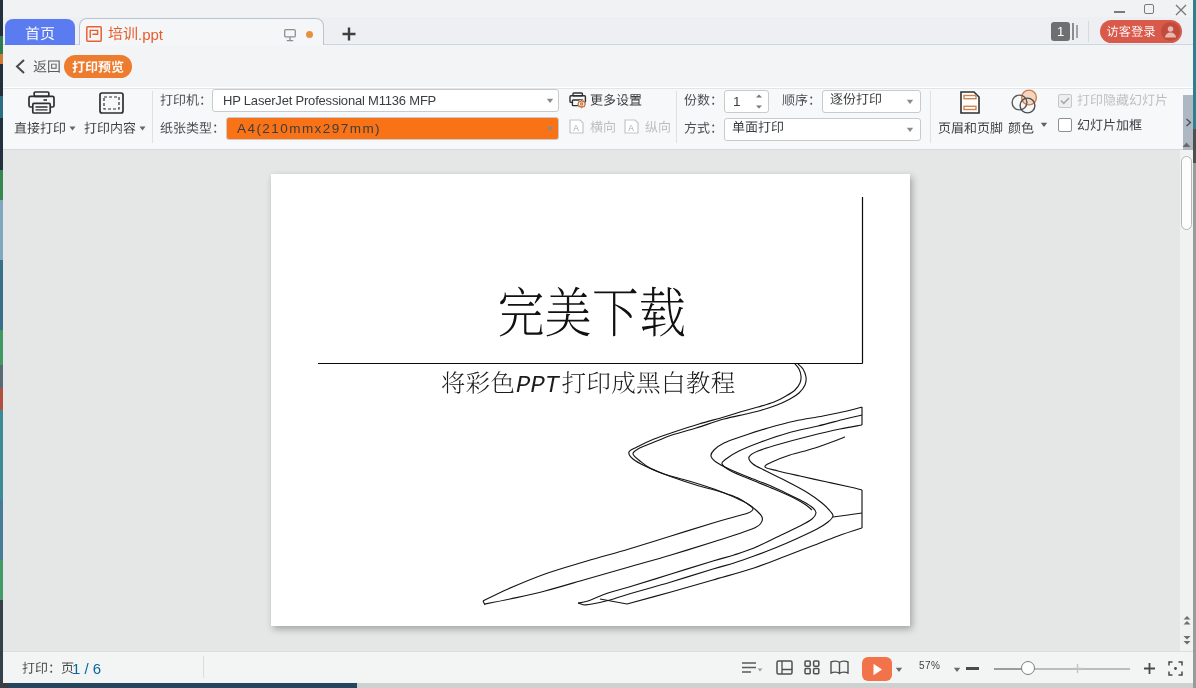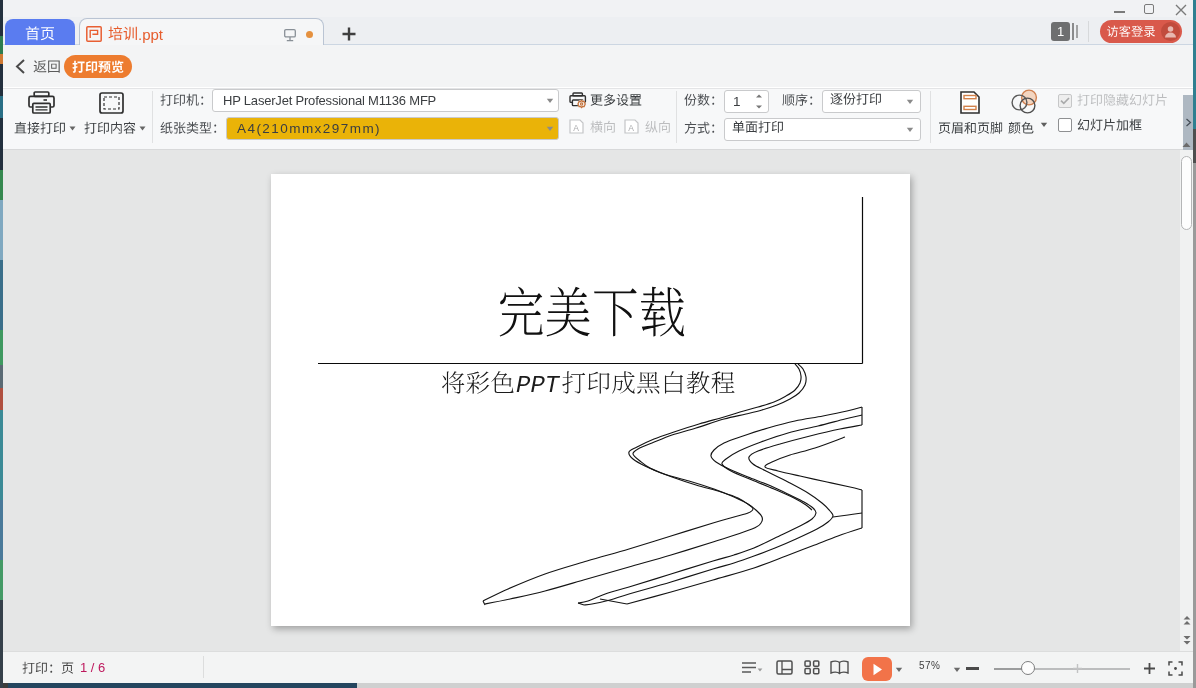--- a/index.html
+++ b/index.html
@@ -89,21 +89,21 @@
 <svg style="position:absolute;left:160.0px;top:91.3px;" width="52" height="17" viewBox="0 -13.65 52.00 16.90">
     <path fill="#4b4e52" d="M2.6 -10.9V-8.3H0.6V-7.4H2.6V-4.6C1.8 -4.4 1.1 -4.2 0.5 -4.0L0.8 -3.1L2.6 -3.6V-0.3C2.6 -0.1 2.5 -0.0 2.3 -0.0C2.2 0.0 1.6 0.0 1.0 -0.0C1.1 0.2 1.2 0.7 1.3 0.9C2.2 0.9 2.7 0.9 3.1 0.7C3.4 0.6 3.5 0.3 3.5 -0.2V-3.9L5.5 -4.5L5.4 -5.4L3.5 -4.9V-7.4H5.4V-8.3H3.5V-10.9ZM5.4 -9.8V-8.9H9.1V-0.4C9.1 -0.2 9.0 -0.1 8.8 -0.1C8.5 -0.1 7.6 -0.1 6.6 -0.1C6.8 0.2 6.9 0.7 7.0 1.0C8.2 1.0 9.1 0.9 9.5 0.8C10.0 0.6 10.2 0.3 10.2 -0.4V-8.9H12.5V-9.8Z M14.2 -0.5C14.5 -0.7 15.0 -0.8 18.9 -1.9C18.9 -2.1 18.9 -2.5 18.9 -2.8L15.3 -1.9V-5.4H18.9V-6.3H15.3V-8.8C16.6 -9.1 17.9 -9.5 18.9 -9.9L18.1 -10.7C17.3 -10.2 15.7 -9.7 14.3 -9.4V-2.4C14.3 -1.9 14.0 -1.6 13.8 -1.5C13.9 -1.2 14.1 -0.7 14.2 -0.5ZM19.9 -10.0V1.0H20.9V-9.0H23.9V-2.3C23.9 -2.1 23.8 -2.0 23.6 -2.0C23.4 -2.0 22.7 -2.0 21.9 -2.0C22.1 -1.7 22.2 -1.3 22.3 -1.0C23.3 -1.0 23.9 -1.0 24.3 -1.2C24.8 -1.3 24.9 -1.7 24.9 -2.2V-10.0Z M32.5 -10.2V-6.0C32.5 -4.0 32.3 -1.4 30.5 0.4C30.8 0.5 31.1 0.9 31.3 1.0C33.1 -0.9 33.4 -3.8 33.4 -6.0V-9.3H35.9V-0.9C35.9 0.2 35.9 0.5 36.2 0.7C36.4 0.8 36.6 0.9 36.9 0.9C37.1 0.9 37.4 0.9 37.6 0.9C37.8 0.9 38.1 0.9 38.3 0.7C38.5 0.6 38.6 0.4 38.6 0.0C38.7 -0.3 38.7 -1.3 38.7 -2.0C38.5 -2.1 38.2 -2.3 38.0 -2.4C38.0 -1.6 38.0 -0.9 37.9 -0.6C37.9 -0.3 37.9 -0.2 37.8 -0.1C37.7 -0.0 37.6 0.0 37.5 0.0C37.4 0.0 37.2 0.0 37.2 0.0C37.0 0.0 37.0 -0.0 36.9 -0.1C36.9 -0.1 36.8 -0.4 36.8 -0.8V-10.2ZM28.8 -10.9V-8.1H26.7V-7.2H28.7C28.2 -5.4 27.3 -3.4 26.4 -2.3C26.5 -2.0 26.8 -1.7 26.9 -1.4C27.6 -2.3 28.3 -3.8 28.8 -5.3V1.0H29.8V-4.9C30.3 -4.3 30.9 -3.5 31.2 -3.0L31.8 -3.8C31.5 -4.2 30.2 -5.6 29.8 -6.0V-7.2H31.7V-8.1H29.8V-10.9Z M42.2 -6.3C42.8 -6.3 43.2 -6.7 43.2 -7.3C43.2 -7.9 42.8 -8.3 42.2 -8.3C41.7 -8.3 41.3 -7.9 41.3 -7.3C41.3 -6.7 41.7 -6.3 42.2 -6.3ZM42.2 0.1C42.8 0.1 43.2 -0.3 43.2 -0.9C43.2 -1.5 42.8 -1.9 42.2 -1.9C41.7 -1.9 41.3 -1.5 41.3 -0.9C41.3 -0.3 41.7 0.1 42.2 0.1Z"></path>
   </svg>
 <div class="abs" style="left:212px;top:89px;width:347px;height:23px;background:#fff;border:1px solid #c9cacc;border-radius:3px;font-size:13px;letter-spacing:-0.2px;color:#3b3e41;line-height:21px;padding-left:10px">HP LaserJet Professional M1136 MFP</div>
 <svg class="abs" style="left:546px;top:98px" width="8" height="6" viewBox="0 0 8 6">
     <path d="M0.8 0.8 L4 5 L7.2 0.8 Z" fill="#8a8a8a"></path>
   </svg>
 <svg style="position:absolute;left:160.0px;top:119.3px;" width="65" height="17" viewBox="0 -13.65 65.00 16.90">
     <path fill="#4b4e52" d="M0.6 -0.7 0.8 0.3C2.0 -0.1 3.6 -0.5 5.2 -0.8L5.1 -1.7C3.4 -1.3 1.7 -0.9 0.6 -0.7ZM0.8 -5.5C1.0 -5.6 1.3 -5.7 3.0 -5.9C2.4 -5.0 1.9 -4.3 1.6 -4.1C1.2 -3.6 0.9 -3.3 0.6 -3.2C0.7 -3.0 0.9 -2.6 0.9 -2.4V-2.4L0.9 -2.4C1.2 -2.5 1.7 -2.7 5.2 -3.4C5.2 -3.6 5.2 -3.9 5.2 -4.2L2.3 -3.7C3.4 -4.8 4.4 -6.2 5.2 -7.6L4.4 -8.1C4.2 -7.7 3.9 -7.2 3.6 -6.8L1.8 -6.6C2.6 -7.7 3.4 -9.1 4.0 -10.5L3.1 -10.9C2.6 -9.4 1.6 -7.7 1.3 -7.2C1.0 -6.8 0.8 -6.5 0.5 -6.4C0.6 -6.2 0.8 -5.7 0.8 -5.5ZM5.7 1.1C6.0 0.9 6.3 0.7 9.0 -0.2C9.0 -0.4 8.9 -0.8 8.9 -1.1L6.7 -0.4V-5.0H9.0C9.3 -1.5 10.0 0.9 11.3 0.9C12.1 0.9 12.4 0.4 12.5 -1.6C12.3 -1.7 12.0 -1.9 11.8 -2.1C11.7 -0.7 11.6 -0.0 11.4 -0.0C10.7 -0.0 10.2 -2.0 10.0 -5.0H12.2V-5.9H9.9C9.8 -7.0 9.8 -8.2 9.8 -9.5C10.6 -9.7 11.4 -9.8 12.0 -10.0L11.3 -10.8C10.0 -10.4 7.7 -10.0 5.7 -9.7V-0.6C5.7 -0.1 5.5 0.2 5.3 0.3C5.4 0.5 5.6 0.9 5.7 1.1ZM9.0 -5.9H6.7V-9.0C7.4 -9.1 8.1 -9.2 8.9 -9.3C8.9 -8.1 8.9 -7.0 9.0 -5.9Z M24.0 -10.3C23.3 -9.0 22.1 -7.7 20.8 -6.9C21.0 -6.8 21.4 -6.4 21.5 -6.3C22.8 -7.2 24.1 -8.6 24.9 -10.1ZM14.5 -7.5C14.5 -6.2 14.3 -4.6 14.1 -3.5H16.7C16.6 -1.2 16.5 -0.3 16.2 -0.0C16.1 0.1 16.0 0.1 15.8 0.1C15.5 0.1 14.9 0.1 14.2 0.0C14.4 0.3 14.5 0.7 14.5 0.9C15.2 0.9 15.8 0.9 16.2 0.9C16.6 0.9 16.8 0.8 17.0 0.5C17.4 0.2 17.6 -1.0 17.7 -4.0C17.7 -4.2 17.8 -4.4 17.8 -4.4H15.2C15.2 -5.1 15.3 -5.8 15.4 -6.6H17.7V-10.4H14.2V-9.5H16.7V-7.5ZM19.2 1.1C19.4 0.9 19.7 0.8 22.3 -0.3C22.3 -0.5 22.3 -0.9 22.3 -1.2L20.3 -0.5V-4.9H21.6C22.2 -2.4 23.3 -0.3 25.0 0.9C25.1 0.6 25.4 0.3 25.6 0.1C24.1 -0.9 23.0 -2.8 22.5 -4.9H25.5V-5.9H20.3V-10.7H19.3V-5.9H17.9V-4.9H19.3V-0.6C19.3 -0.1 19.0 0.2 18.7 0.3C18.9 0.5 19.1 0.9 19.2 1.1Z M35.7 -10.7C35.4 -10.1 34.8 -9.3 34.4 -8.8L35.2 -8.5C35.6 -9.0 36.2 -9.7 36.7 -10.4ZM28.4 -10.3C28.9 -9.7 29.5 -9.0 29.7 -8.4L30.6 -8.9C30.3 -9.4 29.7 -10.1 29.2 -10.6ZM32.0 -10.9V-8.4H26.9V-7.5H31.2C30.1 -6.4 28.4 -5.5 26.7 -5.1C26.9 -4.9 27.2 -4.5 27.3 -4.3C29.1 -4.8 30.8 -5.8 32.0 -7.1V-4.9H33.0V-6.9C34.6 -6.1 36.6 -5.0 37.6 -4.3L38.1 -5.1C37.0 -5.7 35.2 -6.7 33.6 -7.5H38.1V-8.4H33.0V-10.9ZM32.0 -4.6C32.0 -4.1 31.9 -3.7 31.8 -3.2H26.9V-2.3H31.4C30.8 -1.1 29.4 -0.3 26.6 0.1C26.8 0.4 27.0 0.8 27.1 1.0C30.3 0.5 31.8 -0.6 32.5 -2.2C33.5 -0.4 35.3 0.6 37.9 1.0C38.0 0.8 38.3 0.4 38.5 0.1C36.2 -0.1 34.4 -1.0 33.5 -2.3H38.2V-3.2H32.8C32.9 -3.7 33.0 -4.1 33.0 -4.6Z M47.3 -10.2V-5.8H48.2V-10.2ZM49.7 -10.8V-5.0C49.7 -4.9 49.6 -4.8 49.4 -4.8C49.2 -4.8 48.6 -4.8 47.8 -4.8C48.0 -4.5 48.1 -4.2 48.2 -3.9C49.1 -3.9 49.7 -3.9 50.1 -4.1C50.5 -4.2 50.6 -4.5 50.6 -5.0V-10.8ZM44.0 -9.5V-7.7H42.4V-7.8V-9.5ZM39.9 -7.7V-6.9H41.5C41.3 -6.0 40.9 -5.1 39.8 -4.4C39.9 -4.3 40.3 -3.9 40.4 -3.7C41.7 -4.6 42.2 -5.7 42.4 -6.9H44.0V-4.1H45.0V-6.9H46.4V-7.7H45.0V-9.5H46.2V-10.4H40.3V-9.5H41.5V-7.8V-7.7ZM45.1 -4.3V-2.9H41.0V-2.0H45.1V-0.3H39.6V0.6H51.4V-0.3H46.1V-2.0H50.0V-2.9H46.1V-4.3Z M55.2 -6.3C55.8 -6.3 56.2 -6.7 56.2 -7.3C56.2 -7.9 55.8 -8.3 55.2 -8.3C54.7 -8.3 54.3 -7.9 54.3 -7.3C54.3 -6.7 54.7 -6.3 55.2 -6.3ZM55.2 0.1C55.8 0.1 56.2 -0.3 56.2 -0.9C56.2 -1.5 55.8 -1.9 55.2 -1.9C54.7 -1.9 54.3 -1.5 54.3 -0.9C54.3 -0.3 54.7 0.1 55.2 0.1Z"></path>
   </svg>
-<div class="abs" style="left:226px;top:117px;width:333px;height:23px;background:#eab308;border:1px solid #c9cacc;border-radius:3px;font-size:13.5px;letter-spacing:1.45px;color:#3b3e41;line-height:21px;padding-left:10px">A4(210mmx297mm)</div>
+<div class="abs" style="left:226px;top:117px;width:333px;height:23px;background:#f97316;border:1px solid #c9cacc;border-radius:3px;font-size:13.5px;letter-spacing:1.45px;color:#3b3e41;line-height:21px;padding-left:10px">A4(210mmx297mm)</div>
 <svg class="abs" style="left:546px;top:126px" width="8" height="6" viewBox="0 0 8 6">
     <path d="M0.8 0.8 L4 5 L7.2 0.8 Z" fill="#8a8a8a"></path>
   </svg>
 <svg class="abs" style="left:569px;top:92px" width="18" height="17" viewBox="0 0 18 17">
 <g fill="none" stroke="#2f2f2f" stroke-width="1.4">
 <rect x="4" y="1" width="9.4" height="2.8" rx="0.8"></rect>
 <rect x="1" y="3.8" width="15.4" height="6.6" rx="1"></rect>
 <rect x="3.4" y="8" width="10.6" height="5.6" rx="0.8" fill="#f7f8f9"></rect>
 </g>
 <g transform="translate(12.6,12.0)">
@@ -229,21 +229,21 @@
   </svg>
 <div class="abs" style="left:1181px;top:156px;width:11px;height:74px;background:#fdfdfd;border:1px solid #b4b5b6;border-radius:6px"></div>
 <svg class="abs" style="left:1183px;top:615px" width="8" height="32" viewBox="0 0 8 32">
 <path d="M0.5 4.5 L4 1 L7.5 4.5 Z M0.5 9.5 L4 6 L7.5 9.5 Z" fill="#6e6e6e"></path>
 <path d="M0.5 21 L4 24.5 L7.5 21 Z M0.5 26 L4 29.5 L7.5 26 Z" fill="#6e6e6e"></path>
   </svg>
 <div class="abs" style="left:0;top:651px;width:1196px;height:32px;background:#f3f4f4;border-top:1px solid #dcdddd"></div>
 <svg style="position:absolute;left:22.0px;top:659.4px;" width="52" height="17" viewBox="0 -13.65 52.00 16.90">
     <path fill="#4a4a4a" d="M2.6 -10.9V-8.3H0.6V-7.4H2.6V-4.6C1.8 -4.4 1.1 -4.2 0.5 -4.0L0.8 -3.1L2.6 -3.6V-0.3C2.6 -0.1 2.5 -0.0 2.3 -0.0C2.2 0.0 1.6 0.0 1.0 -0.0C1.1 0.2 1.2 0.7 1.3 0.9C2.2 0.9 2.7 0.9 3.1 0.7C3.4 0.6 3.5 0.3 3.5 -0.2V-3.9L5.5 -4.5L5.4 -5.4L3.5 -4.9V-7.4H5.4V-8.3H3.5V-10.9ZM5.4 -9.8V-8.9H9.1V-0.4C9.1 -0.2 9.0 -0.1 8.8 -0.1C8.5 -0.1 7.6 -0.1 6.6 -0.1C6.8 0.2 6.9 0.7 7.0 1.0C8.2 1.0 9.1 0.9 9.5 0.8C10.0 0.6 10.2 0.3 10.2 -0.4V-8.9H12.5V-9.8Z M14.2 -0.5C14.5 -0.7 15.0 -0.8 18.9 -1.9C18.9 -2.1 18.9 -2.5 18.9 -2.8L15.3 -1.9V-5.4H18.9V-6.3H15.3V-8.8C16.6 -9.1 17.9 -9.5 18.9 -9.9L18.1 -10.7C17.3 -10.2 15.7 -9.7 14.3 -9.4V-2.4C14.3 -1.9 14.0 -1.6 13.8 -1.5C13.9 -1.2 14.1 -0.7 14.2 -0.5ZM19.9 -10.0V1.0H20.9V-9.0H23.9V-2.3C23.9 -2.1 23.8 -2.0 23.6 -2.0C23.4 -2.0 22.7 -2.0 21.9 -2.0C22.1 -1.7 22.2 -1.3 22.3 -1.0C23.3 -1.0 23.9 -1.0 24.3 -1.2C24.8 -1.3 24.9 -1.7 24.9 -2.2V-10.0Z M29.2 -6.3C29.8 -6.3 30.2 -6.7 30.2 -7.3C30.2 -7.9 29.8 -8.3 29.2 -8.3C28.7 -8.3 28.3 -7.9 28.3 -7.3C28.3 -6.7 28.7 -6.3 29.2 -6.3ZM29.2 0.1C29.8 0.1 30.2 -0.3 30.2 -0.9C30.2 -1.5 29.8 -1.9 29.2 -1.9C28.7 -1.9 28.3 -1.5 28.3 -0.9C28.3 -0.3 28.7 0.1 29.2 0.1Z M45.0 -6.0V-3.7C45.0 -2.3 44.5 -0.7 39.6 0.2C39.9 0.5 40.1 0.8 40.2 1.0C45.3 -0.1 46.0 -1.9 46.0 -3.6V-6.0ZM46.1 -1.4C47.6 -0.7 49.6 0.4 50.5 1.1L51.1 0.3C50.1 -0.4 48.1 -1.4 46.7 -2.1ZM41.2 -7.7V-1.7H42.2V-6.8H48.9V-1.7H49.9V-7.7H45.2C45.5 -8.2 45.7 -8.7 46.0 -9.3H51.2V-10.2H40.0V-9.3H44.8C44.7 -8.8 44.4 -8.2 44.2 -7.7Z"></path>
   </svg>
-<div class="abs" style="left:80px;top:660px;font-size:13px;color:#be185d">1 / 6</div>
+<div class="abs" style="left:72px;top:660px;font-size:15px;color:#0369a1">1 / 6</div>
 <div class="abs" style="left:203px;top:656px;width:1px;height:22px;background:#dcdddd"></div>
 <svg class="abs" style="left:741px;top:661px" width="22" height="14" viewBox="0 0 22 14">
 <path d="M1 2 H15 M1 6.5 H15 M1 11 H10" stroke="#5a5a5a" stroke-width="1.6" fill="none"></path>
 <path d="M16.6 7.6 L19 10.6 L21.4 7.6 Z" fill="#9a9a9a"></path>
   </svg>
 <svg class="abs" style="left:776px;top:660px" width="17" height="15" viewBox="0 0 17 15">
 <rect x="1" y="1" width="15" height="13" rx="1.5" fill="none" stroke="#4f4f4f" stroke-width="1.5"></rect>
 <path d="M6 1 V14 M6 9.5 H16" stroke="#4f4f4f" stroke-width="1.3"></path>
   </svg>
 <svg class="abs" style="left:804px;top:660px" width="16" height="15" viewBox="0 0 16 15">

